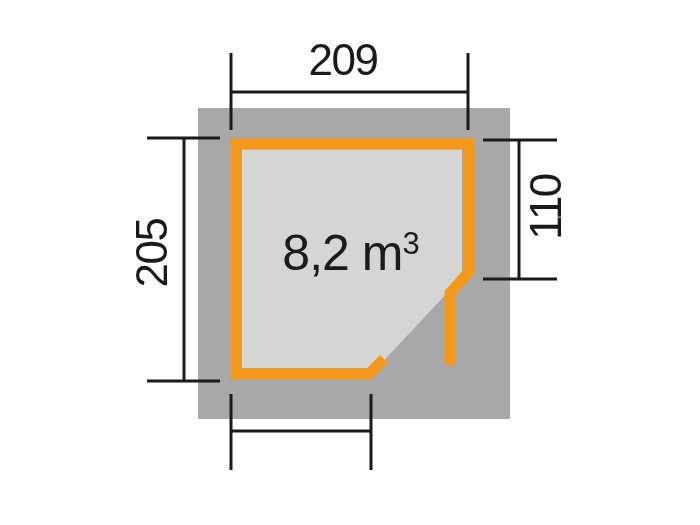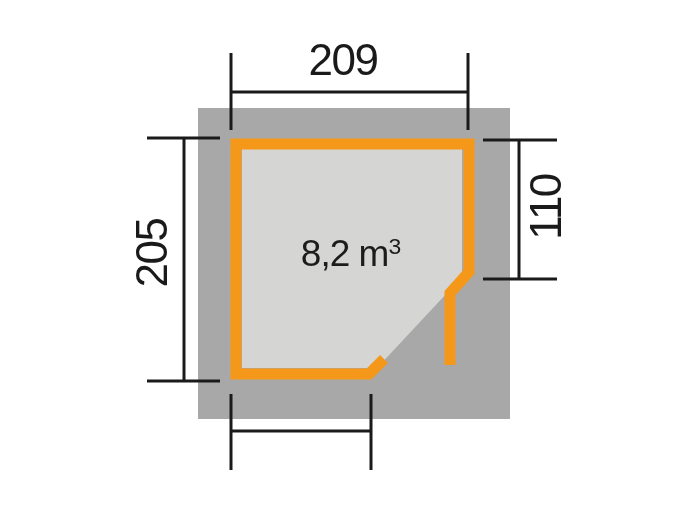--- a/index.html
+++ b/index.html
@@ -21,21 +21,21 @@
     white-space: nowrap;
     transform: translate(-50%, -50%);
     line-height: 1;
   }
   .dim-text.vertical {
     transform: translate(-50%, -50%) rotate(-90deg);
   }
   .volume-text {
     position: absolute;
     color: #1c1c1c;
-    font-size: 37px;
+    font-size: 50px;
     font-weight: 400;
     letter-spacing: -1px;
     white-space: nowrap;
     transform: translate(-50%, -50%);
     line-height: 1;
   }
   .volume-text sup {
     font-size: 0.62em;
     vertical-align: 0.52em;
     letter-spacing: 0;

